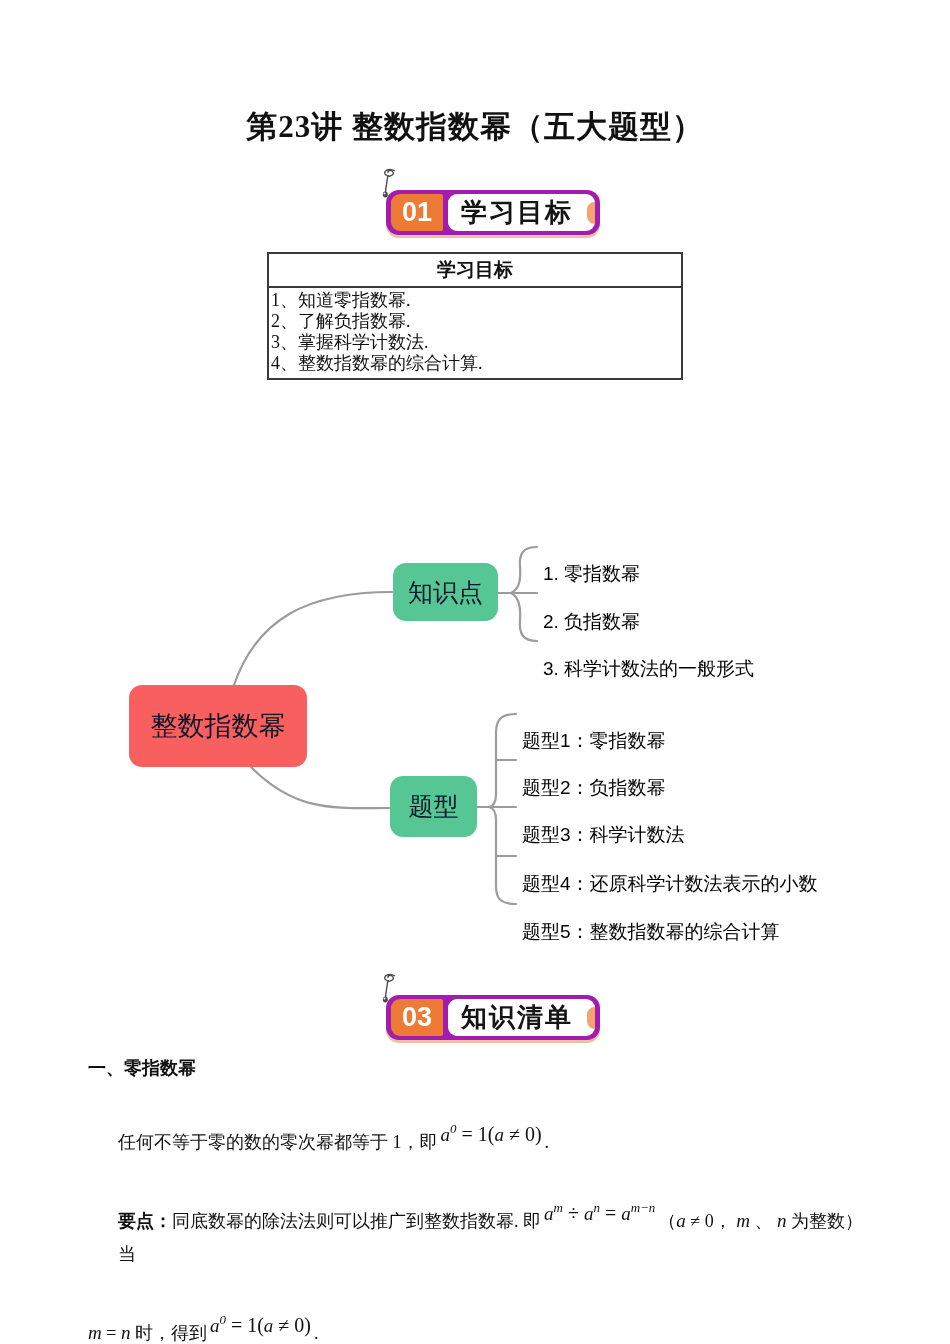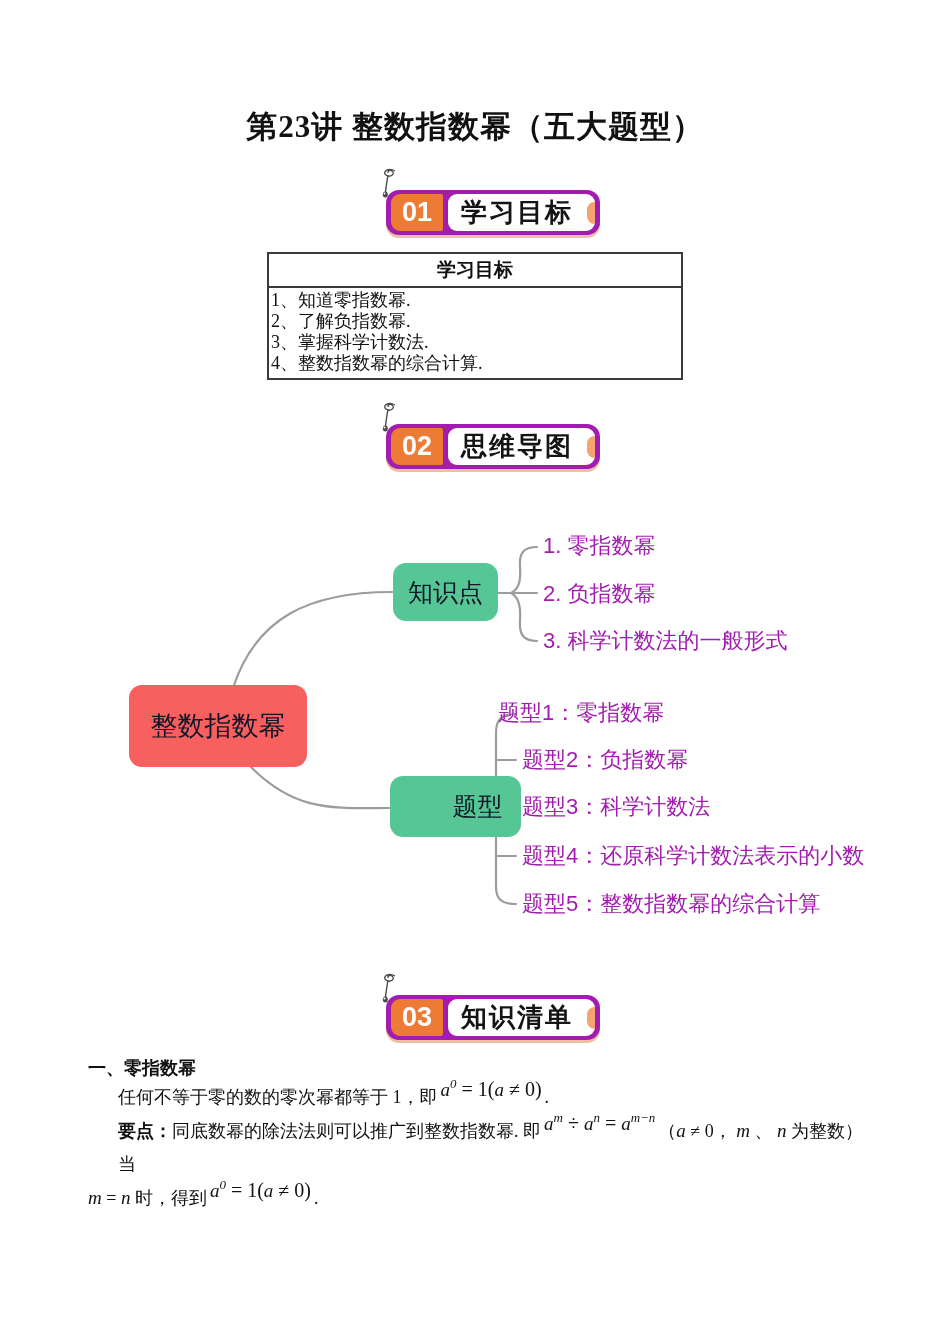--- a/index.html
+++ b/index.html
@@ -30,28 +30,28 @@
   .obj-table th{font-size:19px;font-weight:bold;text-align:center;padding:3px 0;}
   .obj-table td{padding:2px 6px 4px 2px;}
   .obj-item{font-size:18px;line-height:21px;}
 
   
   .mm-svg{position:absolute;left:0;top:0;width:950px;height:1344px;pointer-events:none;}
   .mm-node{position:absolute;display:flex;align-items:center;justify-content:center;
            color:#0f172a;font-family:"Liberation Sans","DejaVu Sans",sans-serif;border-radius:13px;}
   .mm-root{left:129px;top:685px;width:178px;height:82px;background:#F85F5F;font-size:27px;text-align:right;}
   .mm-branch-a{left:393px;top:563px;width:105px;height:58px;background:#55C694;font-size:25px;}
-  .mm-branch-b{left:390px;top:776px;width:87px;height:61px;background:#55C694;font-size:25px;padding-left:44px;}
-  .mm-leaf{position:absolute;transform:translateY(-50%);white-space:nowrap;color:#a21caf;
-           font-size:22px;font-family:"Liberation Sans","DejaVu Sans",sans-serif;}
+  .mm-branch-b{left:390px;top:776px;width:87px;height:61px;background:#55C694;font-size:25px;}
+  .mm-leaf{position:absolute;transform:translateY(-50%);white-space:nowrap;color:#000000;
+           font-size:19px;font-family:"Liberation Sans","DejaVu Sans",sans-serif;margin-top:28px;}
 
   
   .knowledge{position:absolute;left:88px;top:1056px;width:790px;font-size:18px;}
   .k-head{font-weight:bold;font-size:18px;line-height:24px;}
-  .k-line{line-height:33px;}
+  .k-line{line-height:33px;margin-top:45px;}
   .k-indent{padding-left:30px;}
   .k-line b{font-weight:bold;}
   .k-line i{font-family:"Liberation Serif","DejaVu Serif",serif;font-style:italic;font-size:19px;}
   .formula{display:inline-block;transform:translateY(-7px);font-family:"Liberation Serif","DejaVu Serif",serif;
            font-size:20px;padding:0 3px;}
   .formula i{font-style:italic;}
   .formula sup{font-size:13px;font-style:italic;line-height:0;vertical-align:super;}
 </style>
 </head>
 <body>
@@ -85,35 +85,20 @@
           <td>
       <div class="obj-item">1、知道零指数幂.</div>
       <div class="obj-item">2、了解负指数幂.</div>
       <div class="obj-item">3、掌握科学计数法.</div>
       <div class="obj-item">4、整数指数幂的综合计算.</div>
     </td>
         </tr>
   </tbody>
     </table>
 
-  <div class="badge-wrap" style="top:424px;">
-    <svg class="pin" width="26" height="34" viewBox="0 0 26 34">
-      <path d="M16 4 C 9 0, 3 5, 7 8 C 11 11, 17 7, 13 4 C 11 2.5, 8.5 3.5, 9 6" fill="none" stroke="#4a4a4a" stroke-width="1.4"></path>
-      <path d="M9 8 C 8 14, 7 20, 6.5 25" fill="none" stroke="#4a4a4a" stroke-width="1.4"></path>
-      <ellipse cx="6.3" cy="27.5" rx="2.5" ry="2.9" fill="#4a4a4a"></ellipse>
-      <circle cx="5.5" cy="26.5" r="1" fill="#ffffff"></circle>
-    </svg>
-    <div class="badge">
-      <div class="badge-num">02</div>
-      <div class="badge-label">
-        <span>思维导图</span>
-        <span class="notch"></span>
-      </div>
-    </div>
-  </div>
 
   <svg class="mm-svg">
     <g fill="none" stroke="#9C9C9C" stroke-width="2.2" stroke-linecap="round">
       <path d="M 233 688 C 256 618, 308 592, 392 592"></path>
       <path d="M 250 766 C 295 812, 332 808, 389 808"></path>
       <path d="M 498 593 L 537 593"></path>
       <path d="M 537 547 C 523 547 519 554 520 566 C 521 581 519 589 511 593 C 519 597 521 606 520 620 C 519 634 523 641 537 641"></path>
       <path d="M 477 807 L 516 807"></path>
       <path d="M 516 714 C 500 714 496 721 496 733 L 496 794 C 496 802 494 806 489 807 C 494 808 496 813 496 820 L 496 886 C 496 898 500 904 516 904"></path>
       <path d="M 496 760 L 516 760"></path>
@@ -122,21 +107,21 @@
   </svg>
 
   <div class="mm-node mm-root">整数指数幂</div>
   <div class="mm-node mm-branch-a">知识点</div>
   <div class="mm-node mm-branch-b">题型</div>
 
   <div class="mm-leaf" style="left:543px;top:546px;">1. 零指数幂</div>
   <div class="mm-leaf" style="left:543px;top:594px;">2. 负指数幂</div>
   <div class="mm-leaf" style="left:543px;top:641px;">3. 科学计数法的一般形式</div>
 
-  <div class="mm-leaf" style="left:498px;top:713px;">题型1：零指数幂</div>
+  <div class="mm-leaf" style="left:522px;top:713px;">题型1：零指数幂</div>
   <div class="mm-leaf" style="left:522px;top:760px;">题型2：负指数幂</div>
   <div class="mm-leaf" style="left:522px;top:807px;">题型3：科学计数法</div>
   <div class="mm-leaf" style="left:522px;top:856px;">题型4：还原科学计数法表示的小数</div>
   <div class="mm-leaf" style="left:522px;top:904px;">题型5：整数指数幂的综合计算</div>
 
   <div class="badge-wrap" style="top:995px;">
     <svg class="pin" width="26" height="34" viewBox="0 0 26 34">
       <path d="M16 4 C 9 0, 3 5, 7 8 C 11 11, 17 7, 13 4 C 11 2.5, 8.5 3.5, 9 6" fill="none" stroke="#4a4a4a" stroke-width="1.4"></path>
       <path d="M9 8 C 8 14, 7 20, 6.5 25" fill="none" stroke="#4a4a4a" stroke-width="1.4"></path>
       <ellipse cx="6.3" cy="27.5" rx="2.5" ry="2.9" fill="#4a4a4a"></ellipse>

